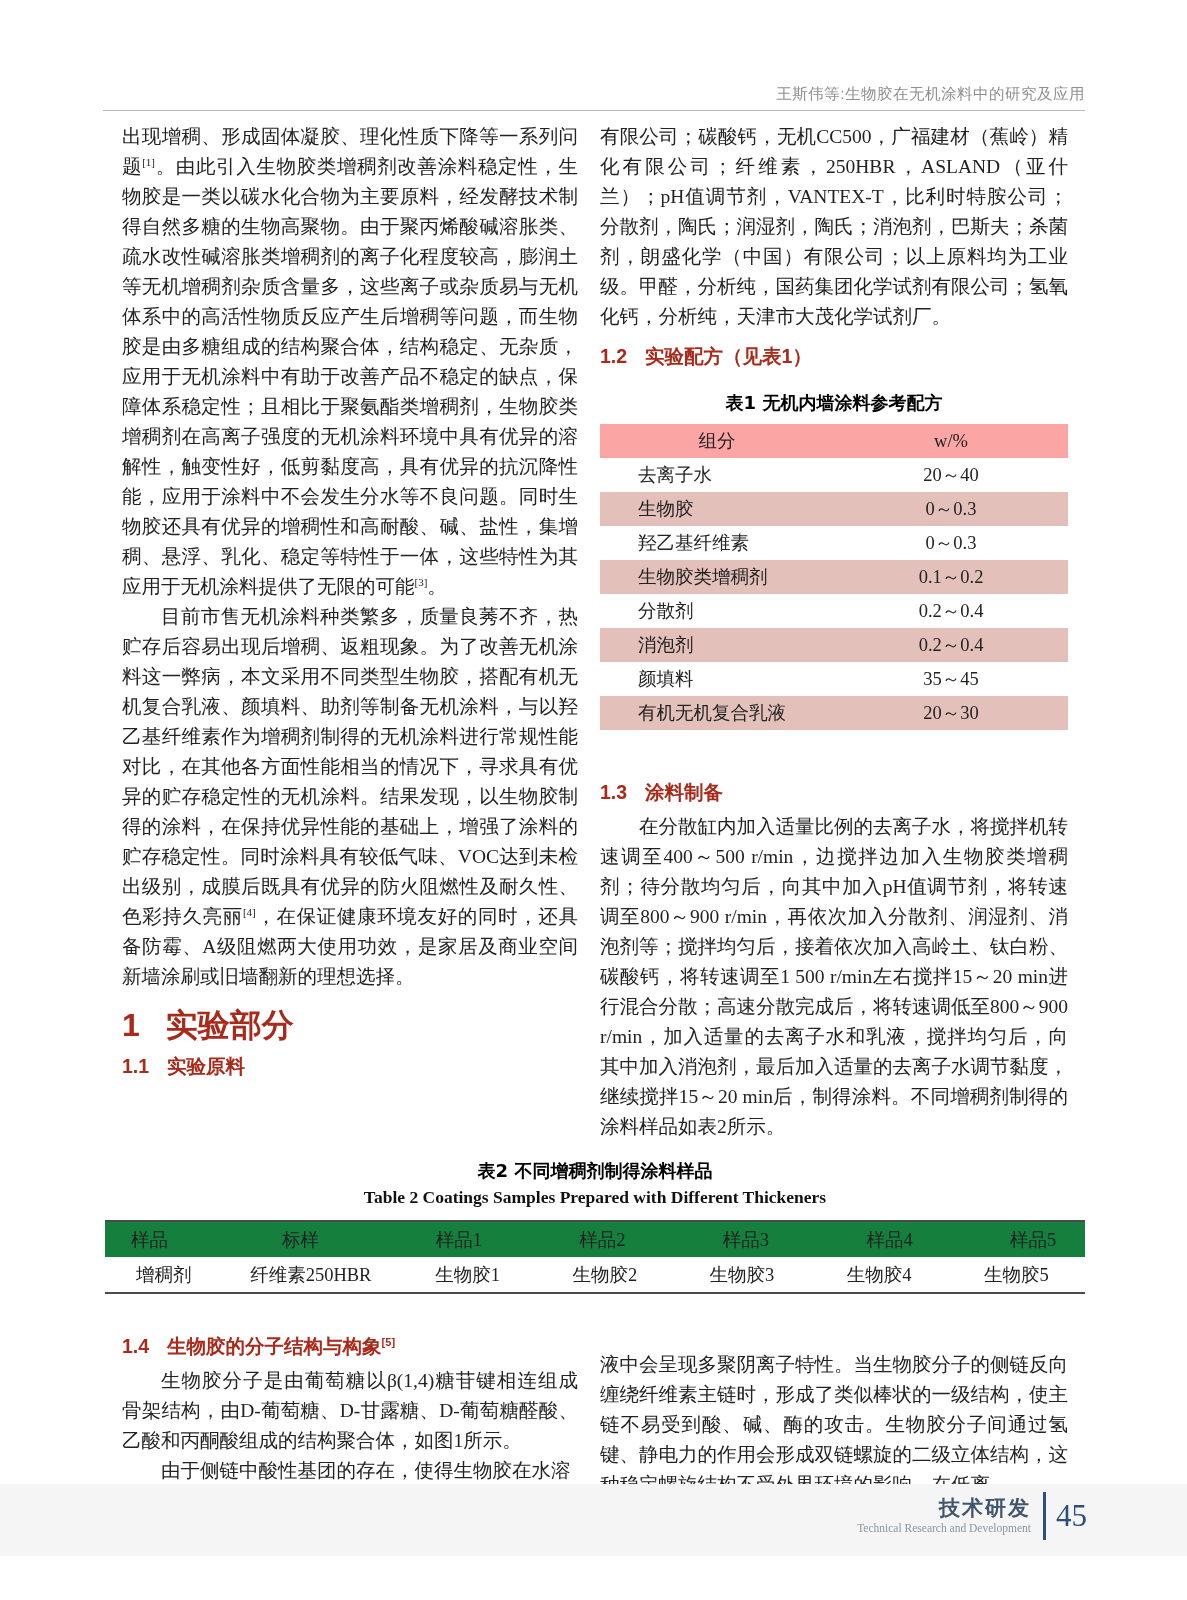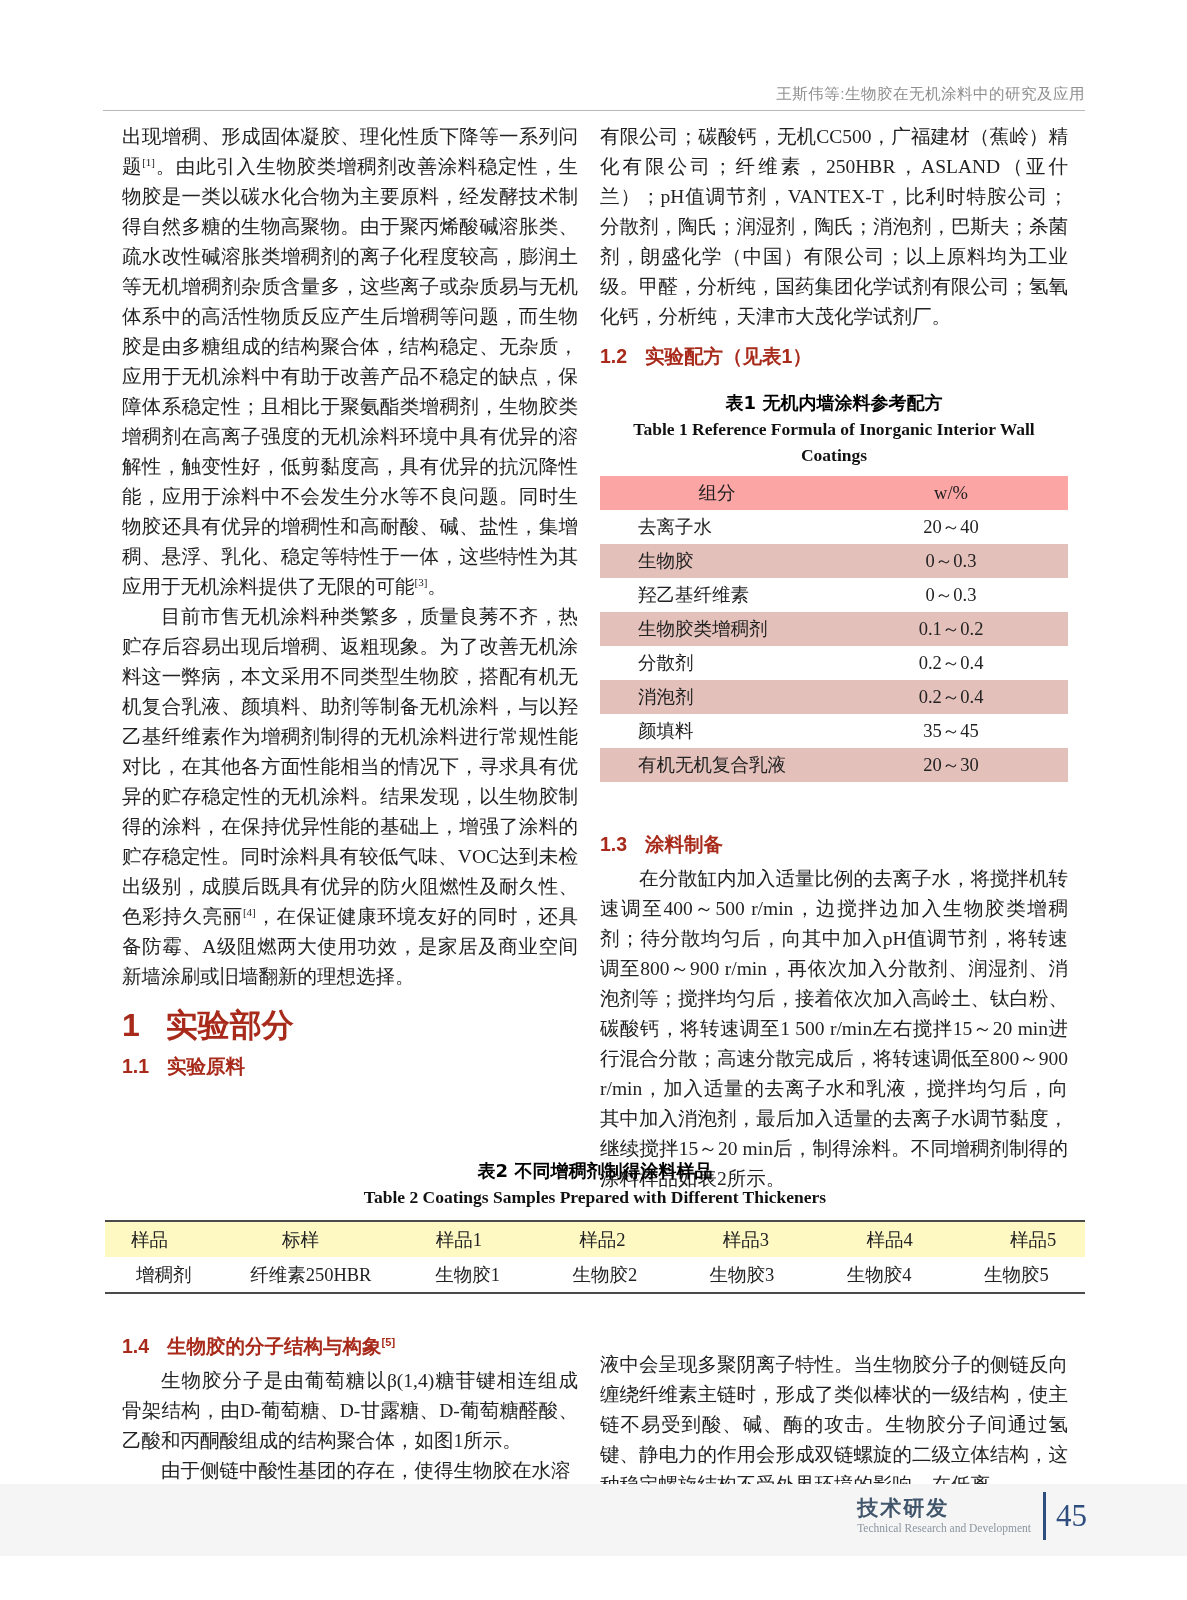--- a/index.html
+++ b/index.html
@@ -35,26 +35,26 @@
   .t1 .trow{display:flex;height:34px;align-items:center;}
   .t1 .c1{width:50%;padding-left:38px;box-sizing:border-box;text-align:left;}
   .t1 .c2{width:50%;text-align:center;}
   .t1 .thead{background:#fca5a5;}
   .t1 .thead .c1{text-align:center;padding-left:0;}
   .t1 .pink{background:#e4c0bb;}
   
   .t2-wrap{position:absolute;left:105px;top:1158px;width:980px;}
   .t2{margin-top:10px;width:100%;font-size:18.5px;border-top:2px solid #4b4b4b;border-bottom:2px solid #4b4b4b;}
   .t2 .trow{display:flex;height:35px;align-items:center;text-align:center;}
-  .t2 .thead{background:#fef9c3;gap:40px;}
+  .t2 .thead{background:#15803d;gap:40px;}
   .t2 .c-a{width:12%;} .t2 .c-b{width:18%;} .t2 .c{width:14%;}
   
   .footer-band{position:absolute;left:0;top:1484px;width:1187px;height:72px;background:#f5f5f6;}
   .footer{position:absolute;top:1492px;right:100px;display:flex;align-items:center;}
-  .footer .labels{}
+  .footer .labels{text-align:right;}
   .footer .cn{font-family:"Liberation Sans","DejaVu Sans",sans-serif;font-weight:bold;
       font-size:21px;color:#42566b;letter-spacing:2px;line-height:24px;}
   .footer .en{font-family:"Liberation Serif","DejaVu Serif",serif;font-size:11.5px;color:#8a959f;line-height:16px;}
   .footer .bar{width:3px;height:48px;background:#2f4e7e;margin:0 10px 0 12px;}
   .footer .pagenum{font-family:"Liberation Serif","DejaVu Serif",serif;font-size:31px;color:#2f4e7e;}
 </style>
 </head>
 <body>
 
 <div class="page">
@@ -67,21 +67,20 @@
     <p class="indent"><span>目前市售无机涂料种类繁多，质量良莠不齐，热贮存后容易出现后增稠、返粗现象。为了改善无机涂料这一弊病，本文采用不同类型生物胶，搭配有机无机复合乳液、颜填料、助剂等制备无机涂料，与以羟乙基纤维素作为增稠剂制得的无机涂料进行常规性能对比，在其他各方面性能相当的情况下，寻求具有优异的贮存稳定性的无机涂料。结果发现，以生物胶制得的涂料，在保持优异性能的基础上，增强了涂料的贮存稳定性。同时涂料具有较低气味、VOC达到未检出级别，成膜后既具有优异的防火阻燃性及耐久性、色彩持久亮丽</span><sup>[4]</sup><span>，在保证健康环境友好的同时，还具备防霉、A级阻燃两大使用功效，是家居及商业空间新墙涂刷或旧墙翻新的理想选择。</span></p>
     <div class="h1"><span class="num">1</span><span>实验部分</span></div>
     <div class="h2"><span class="num">1.1</span><span>实验原料</span></div>
   </div>
 
   <div class="col col-right-top">
     <p>有限公司；碳酸钙，无机CC500，广福建材（蕉岭）精化有限公司；纤维素，250HBR，ASLAND（亚什兰）；pH值调节剂，VANTEX-T，比利时特胺公司；分散剂，陶氏；润湿剂，陶氏；消泡剂，巴斯夫；杀菌剂，朗盛化学（中国）有限公司；以上原料均为工业级。甲醛，分析纯，国药集团化学试剂有限公司；氢氧化钙，分析纯，天津市大茂化学试剂厂。</p>
     <div class="h2"><span class="num">1.2</span><span>实验配方（见表1）</span></div>
 
     <div class="cap-cn">表1  无机内墙涂料参考配方</div>
-    <div class="cap-en">Table 1  Reference Formula of Inorganic Interior Wall Coatings</div>
 
     <div class="t1">
       <div class="trow thead">
         <div class="c1">组分</div>
         <div class="c2">w/%</div>
       </div>
       <div class="trow">
           <div class="c1">去离子水</div>
           <div class="c2">20～40</div>
         </div>

